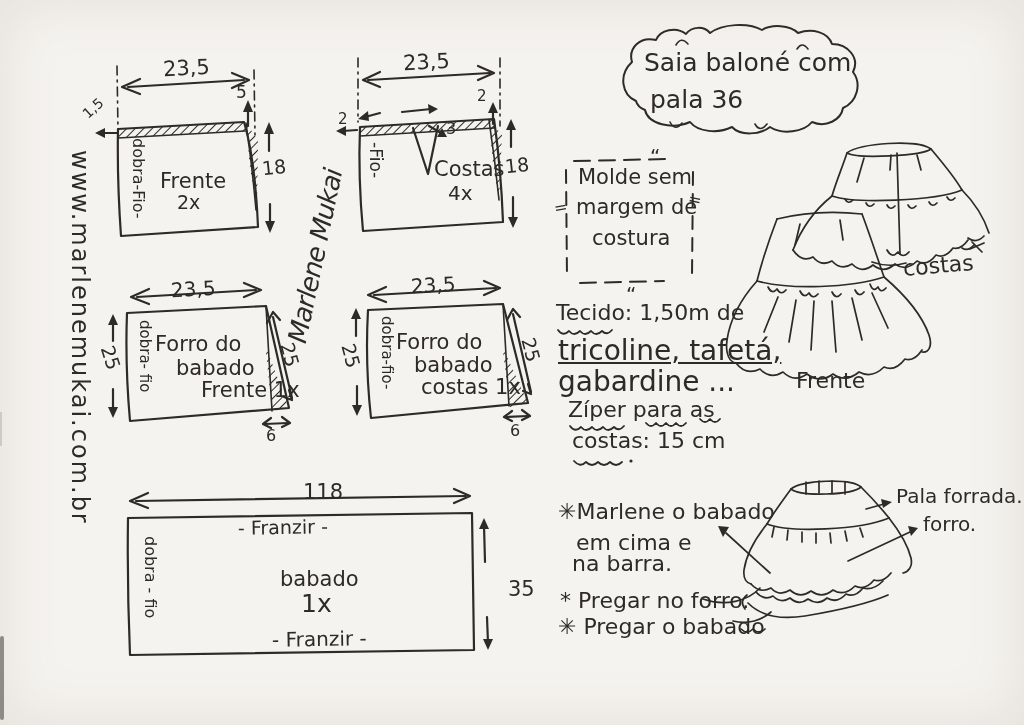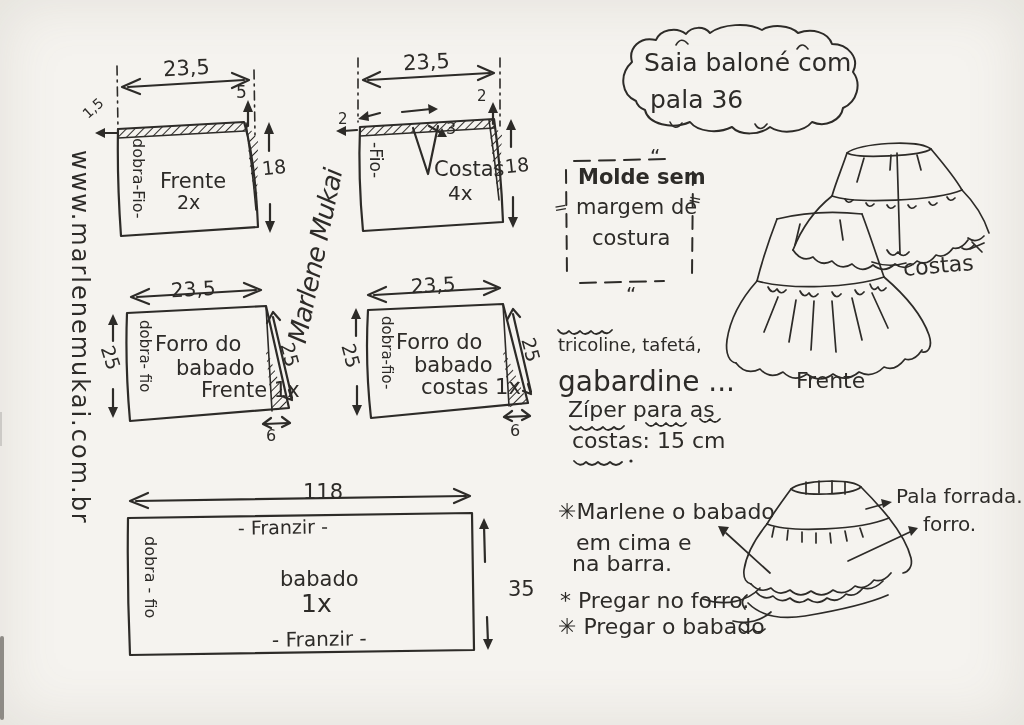--- a/index.html
+++ b/index.html
@@ -246,29 +246,30 @@
     </g>
   </svg>
 
   <div class="lbl rot90" style="left:92px; top:150px; font-size:24px; letter-spacing:2px;">www.marlenemukai.com.br</div>
   <div class="lbl" style="left:284px; top:340px; font-size:26px; font-style:italic;
        transform:rotate(-78deg); transform-origin:0 0; letter-spacing:-1px;">Marlene Mukai</div>
 
   <div class="lbl" style="left:644px; top:50px; font-size:25px;">Saia baloné com</div>
   <div class="lbl" style="left:650px; top:87px; font-size:25px;">pala 36</div>
 
-  <div class="lbl" style="left:578px; top:166px; font-size:21px;font-weight:bold;">Molde sem</div>
+  <div class="lbl" style="left:578px; top:166px; font-size:21px;">Molde sem</div>
   <div class="lbl" style="left:576px; top:196px; font-size:21px;">margem de</div>
   <div class="lbl" style="left:592px; top:227px; font-size:21px;">costura</div>
   <div class="lbl" style="left:650px; top:146px; font-size:20px;">“</div>
   <div class="lbl" style="left:626px; top:284px; font-size:20px;">“</div>
   <div class="lbl" style="left:554px; top:200px; font-size:16px; transform:rotate(-10deg);">=</div>
   <div class="lbl" style="left:688px; top:192px; font-size:16px; transform:rotate(12deg);">=</div>
 
-  <div class="lbl" style="left:558px; top:336px; font-size:18px;">tricoline, tafetá,</div>
+  <div class="lbl" style="left:556px; top:301px; font-size:22px;">Tecido: 1,50m de</div>
+  <div class="lbl" style="left:558px; top:336px; font-size:28px;text-decoration:underline;">tricoline, tafetá,</div>
   <div class="lbl" style="left:558px; top:367px; font-size:28px;">gabardine ...</div>
   <div class="lbl" style="left:568px; top:398px; font-size:22px;">Zíper para as</div>
   <div class="lbl" style="left:572px; top:429px; font-size:22px;">costas: 15 cm</div>
 
   <div class="lbl" style="left:163px; top:57px; font-size:21px; transform:rotate(-3deg);">23,5</div>
   <div class="lbl" style="left:236px; top:84px; font-size:17px;">5</div>
   <div class="lbl" style="left:82px; top:101px; font-size:14px; transform:rotate(-42deg);">1,5</div>
   <div class="lbl" style="left:262px; top:158px; font-size:19px; transform:rotate(-6deg);">18</div>
   <div class="lbl" style="left:160px; top:170px; font-size:21px;">Frente</div>
   <div class="lbl" style="left:177px; top:193px; font-size:19px;">2x</div>

